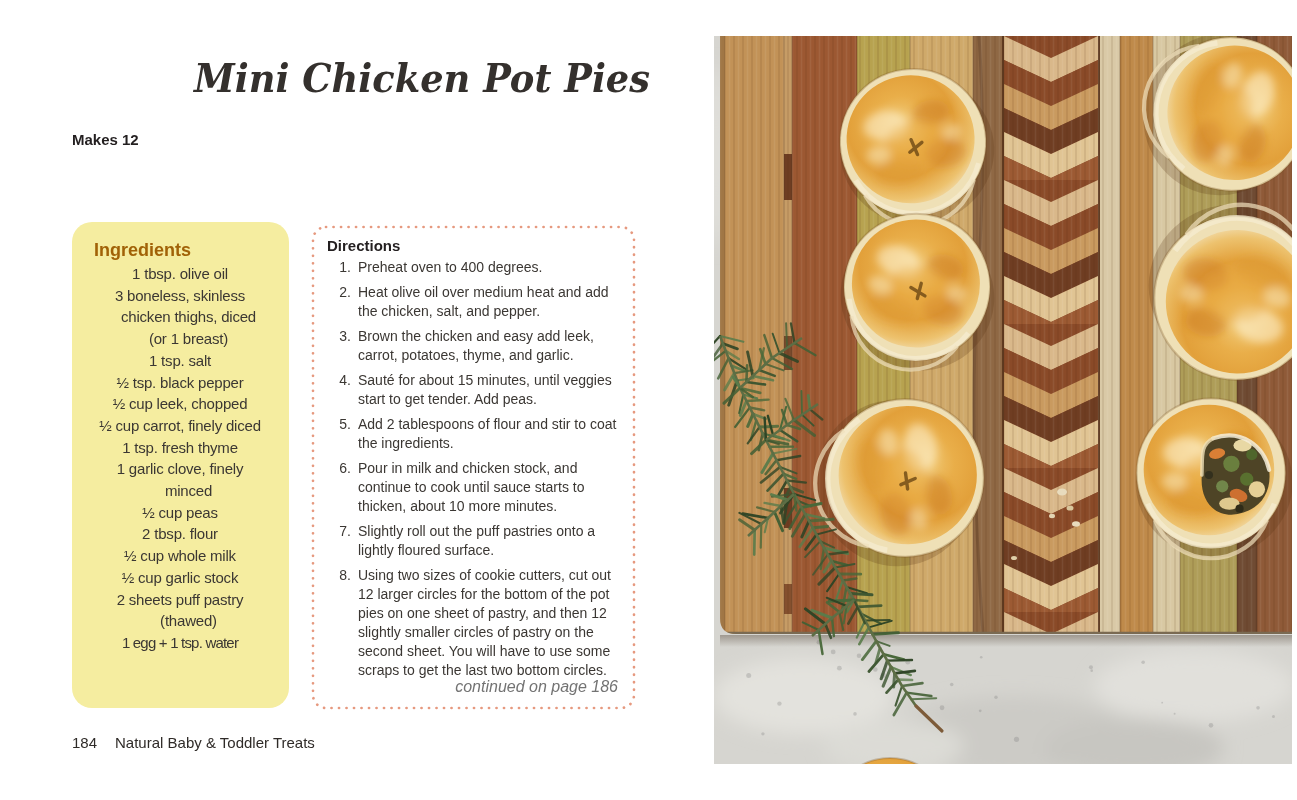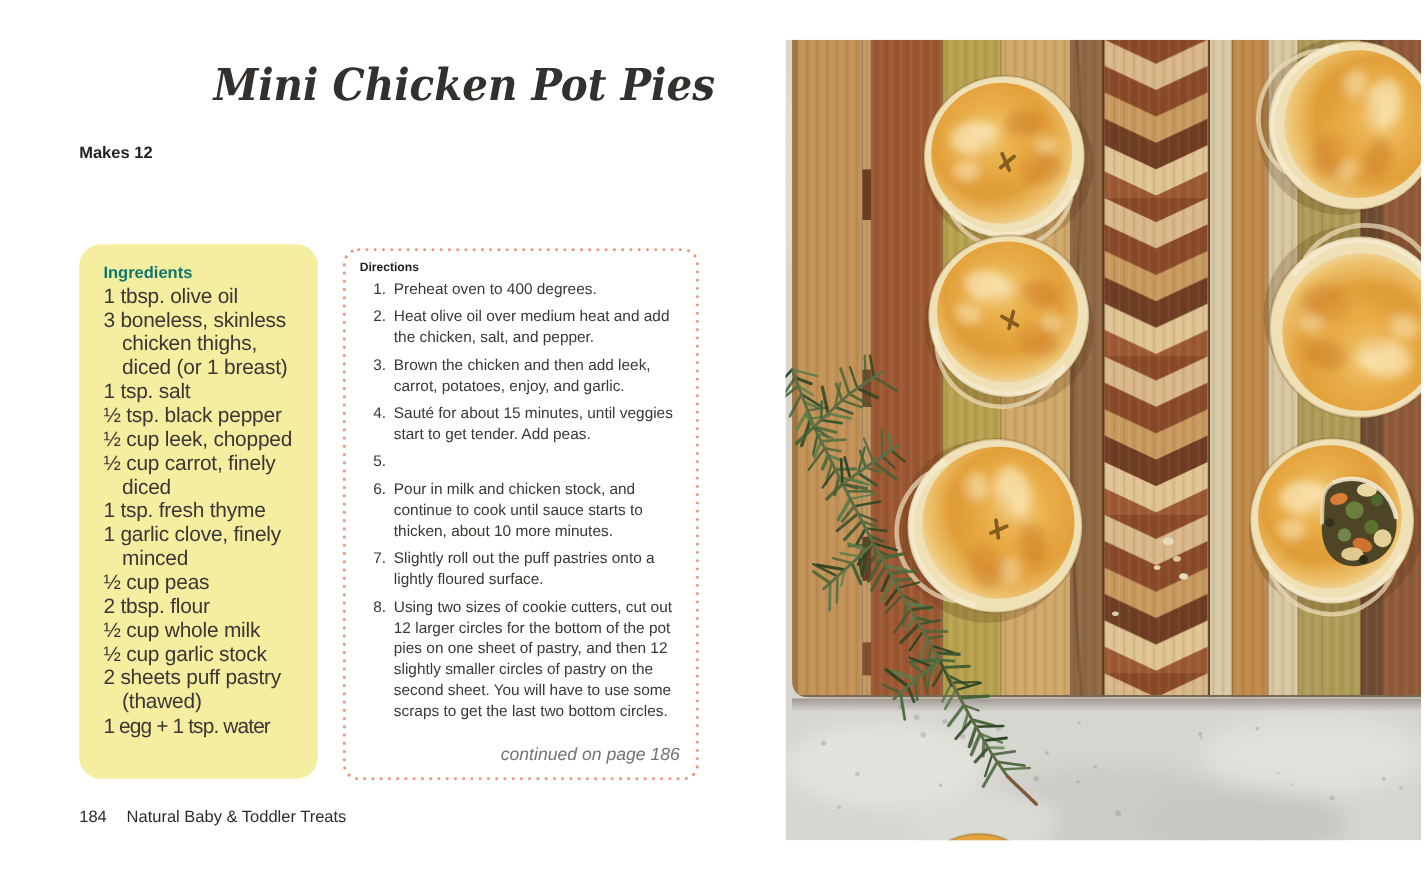--- a/index.html
+++ b/index.html
@@ -5,29 +5,29 @@
   html,body{margin:0;padding:0;background:#fff;}
   .page{position:relative;width:1297px;height:800px;background:#fff;overflow:hidden;
         font-family:"Liberation Sans",sans-serif;color:#3b3733;margin-left:30px;}
   .title{position:absolute;left:164px;top:54px;font-family:"DejaVu Serif",serif;
          font-style:italic;font-weight:700;font-size:40px;color:#34302d;
          transform:scaleX(.92);transform-origin:left top;letter-spacing:0px;white-space:nowrap;}
   .makes{position:absolute;left:42px;top:131px;font-size:15px;font-weight:700;color:#231f20;}
   .intro{position:absolute;left:42px;top:156px;width:582px;font-size:15px;line-height:22px;color:#3b3733;}
   .ing-box{position:absolute;left:42px;top:222px;width:217px;height:486px;border-radius:20px;
            background:var(--ing-bg,#f5eda0);box-sizing:border-box;padding:18px 10px 0 22px;}
-  .ing-box h2{margin:0 0 2px 0;font-size:15px;color:#0f766e;}
+  .ing-box h2{margin:0 0 2px 0;font-size:18px;color:#a16207;}
   .ing-box ul{margin:0;padding:0;list-style:none;width:172px;}
-  .ing-box li{font-size:19px;line-height:21.7px;letter-spacing:-.2px;
-              padding-left:17px;text-indent:-17px;}
+  .ing-box li{font-size:15px;line-height:21.7px;letter-spacing:-.2px;
+              padding-left:17px;text-indent:-17px;text-align:center;}
   .ing-box li:nth-child(14){letter-spacing:-.8px;}
   .dir-box{position:absolute;left:281px;top:225px;width:325px;height:485px;box-sizing:border-box;
            padding:12px 14px 0 16px;}
   .dir-box .dots{position:absolute;left:0;top:0;width:325px;height:485px;pointer-events:none;}
-  .dir-box h2{margin:0 0 4px 0;font-size:11px;color:#231f20;position:relative;}
+  .dir-box h2{margin:0 0 4px 0;font-size:15px;color:#231f20;position:relative;}
   .dir-box ol{margin:0;padding:0;list-style:none;position:relative;}
   .dir-box li{display:grid;grid-template-columns:24px 1fr;column-gap:7px;
               font-size:14px;line-height:19px;margin-bottom:6px;width:292px;}
   .dir-box li .num{text-align:right;}
   .continued{position:absolute;right:18px;bottom:14px;font-style:italic;font-size:16px;color:#737373;}
   .photo{position:absolute;left:684px;top:36px;width:578px;height:728px;overflow:hidden;}
   .footer{position:absolute;left:42px;top:734px;font-size:15px;color:#2f2b28;display:flex;gap:18px;}
 </style>
 </head>
 <body>
@@ -66,28 +66,29 @@
         <li>
           <span class="num">1.</span>
           <span>Preheat oven to 400 degrees.</span>
         </li>
         <li>
           <span class="num">2.</span>
           <span>Heat olive oil over medium heat and add the chicken, salt, and pepper.</span>
         </li>
         <li>
           <span class="num">3.</span>
-          <span>Brown the chicken and then add leek, carrot, potatoes, enjoy, and garlic.</span>
+          <span>Brown the chicken and easy add leek, carrot, potatoes, thyme, and garlic.</span>
         </li>
         <li>
           <span class="num">4.</span>
           <span>Sauté for about 15 minutes, until veggies start to get tender. Add peas.</span>
         </li>
         <li>
           <span class="num">5.</span>
+          <span>Add 2 tablespoons of flour and stir to coat the ingredients.</span>
         </li>
         <li>
           <span class="num">6.</span>
           <span>Pour in milk and chicken stock, and continue to cook until sauce starts to thicken, about 10 more minutes.</span>
         </li>
         <li>
           <span class="num">7.</span>
           <span>Slightly roll out the puff pastries onto a lightly floured surface.</span>
         </li>
         <li>

